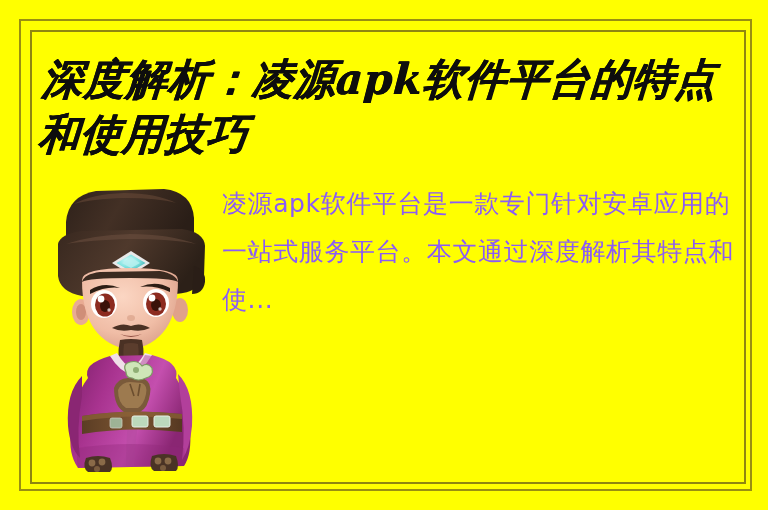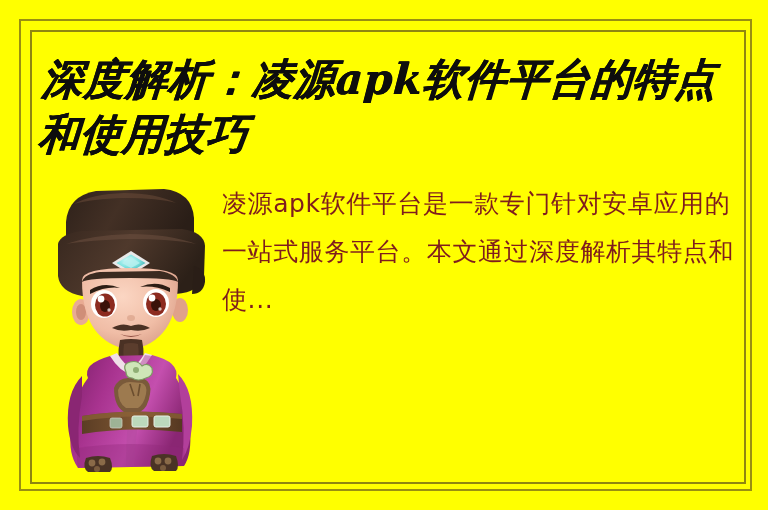--- a/index.html
+++ b/index.html
@@ -59,21 +59,21 @@
     transform-origin: left top;
     white-space: pre-wrap;
   }
 
   
   .body-text {
     position: absolute;
     left: 222px;
     top: 180px;
     width: 528px;
-    color: #7f1d1d;
+    color: #8b5cf6;
     font-family: "DejaVu Sans", "Liberation Sans", sans-serif;
     font-size: 25px;
     line-height: 48px;
     letter-spacing: 0.6px;
     white-space: pre-wrap;
     word-break: break-all;
   }
 
   
   .figure {

